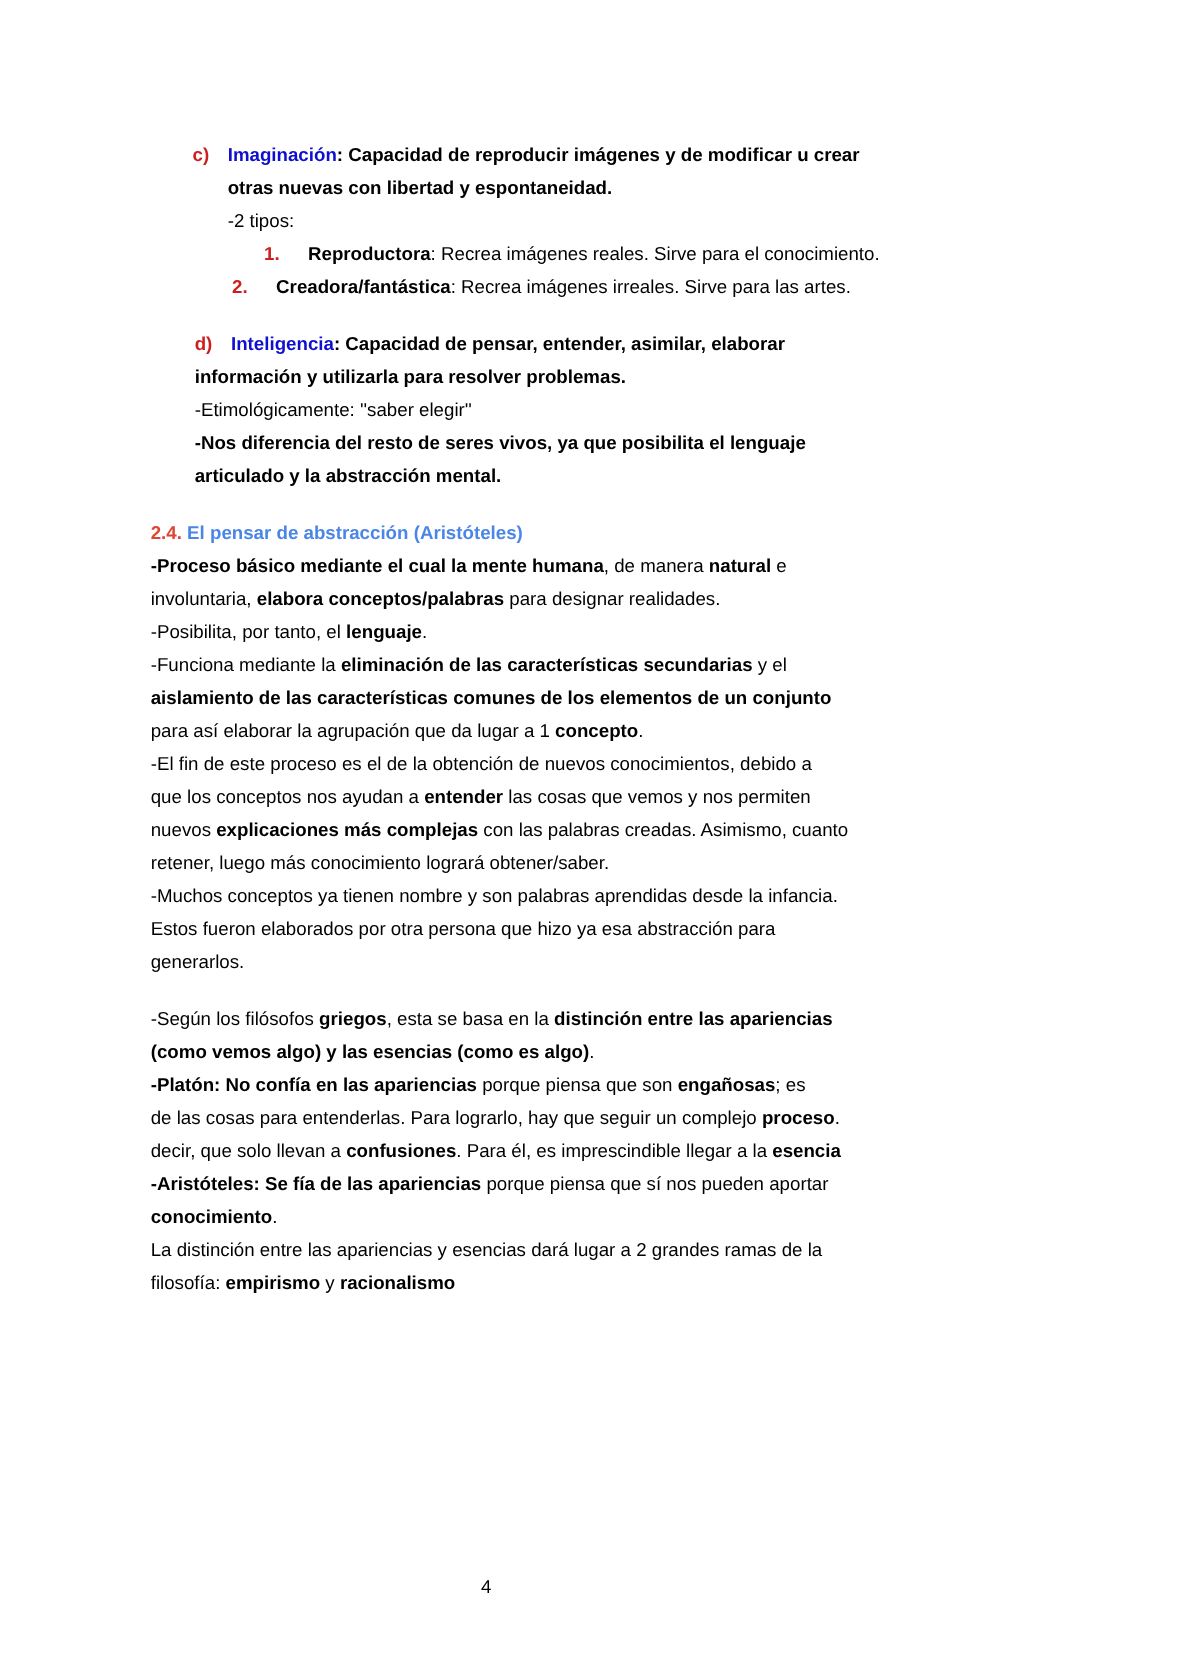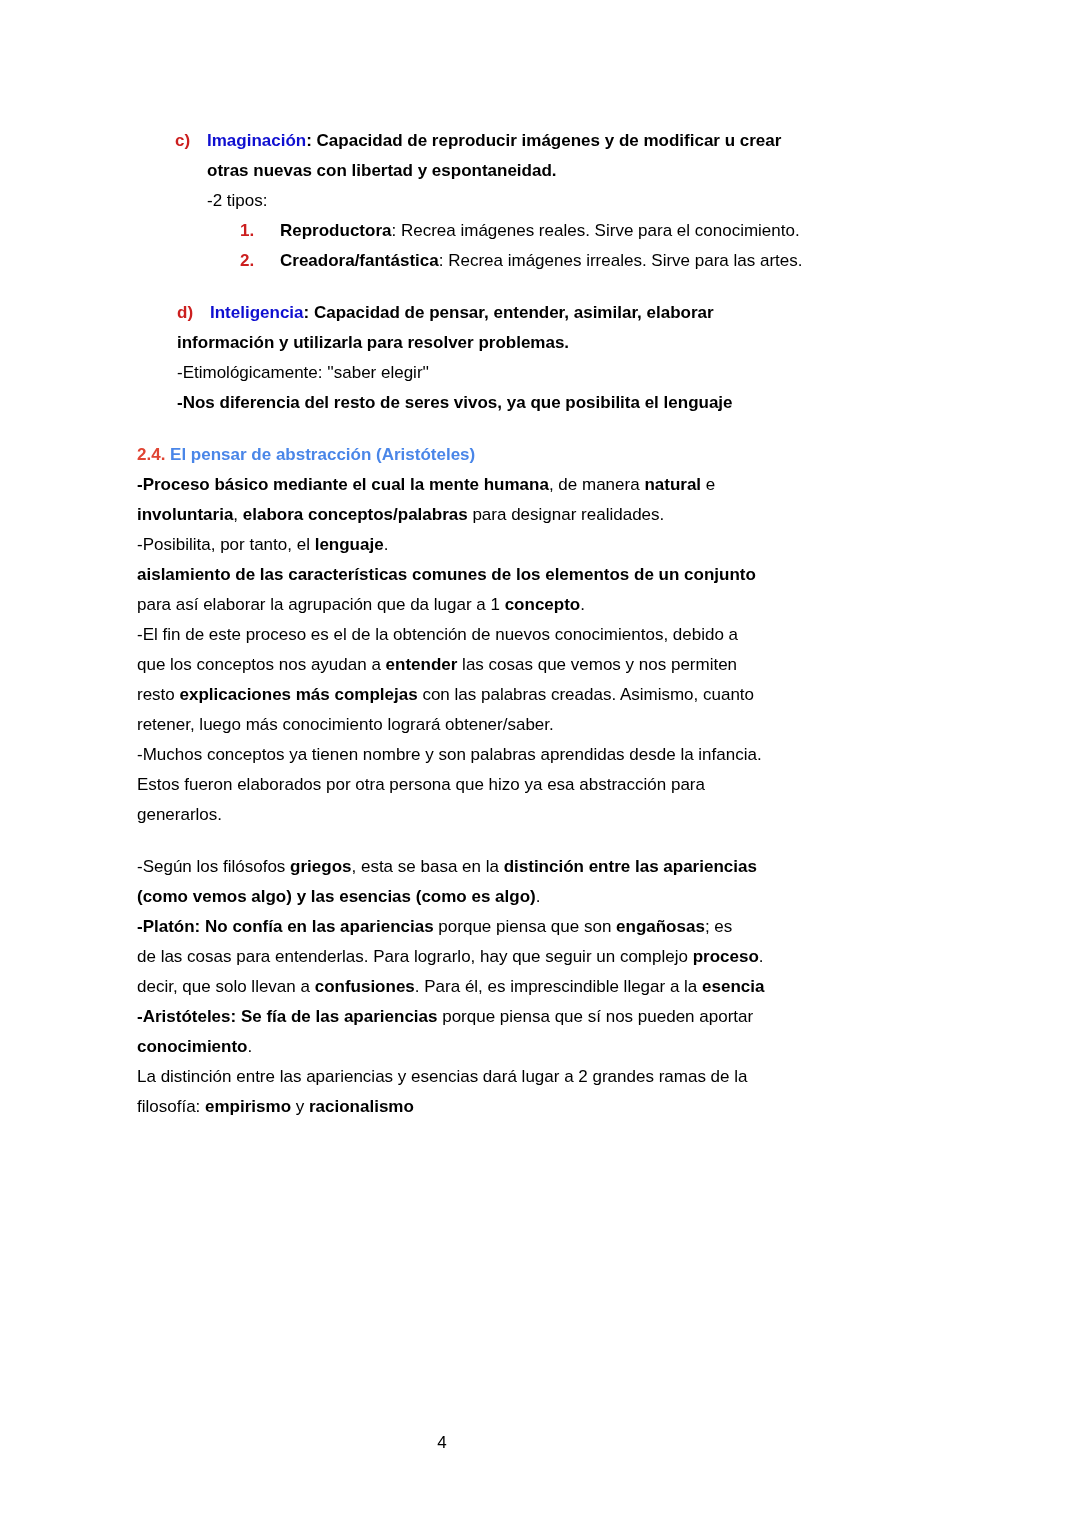--- a/index.html
+++ b/index.html
@@ -32,36 +32,38 @@
 </style>
 </head>
 <body>
 
 <div class="page">
   <div class="content">
       <div class="line" style="margin-left: 38px;"><span class="marker" style="font-weight: bold; color: rgb(204, 31, 31); width: 32px;">c)</span><span style="font-weight: bold; color: rgb(15, 15, 208);">Imaginación</span><span style="font-weight: bold;">: Capacidad de reproducir imágenes y de modificar u crear</span></div>
       <div class="line" style="margin-left: 70px;"><span style="font-weight: bold;">otras nuevas con libertad y espontaneidad.</span></div>
       <div class="line" style="margin-left: 70px;"><span>-2 tipos:</span></div>
       <div class="line" style="margin-left: 103px;"><span class="marker" style="font-weight: bold; color: rgb(204, 31, 31); width: 40px;">1.</span><span style="font-weight: bold;">Reproductora</span><span>: Recrea imágenes reales. Sirve para el conocimiento.</span></div>
-      <div class="line" style="margin-left: 103px;"><span class="marker" style="font-weight: bold; color: rgb(204, 31, 31); width: 40px;">2.</span><span style="font-weight: bold;">Creadora/fantástica</span><span>: Recrea imágenes irreales. Sirve para las artes.</span></div>
+      <div class="line" style="margin-left: 74px;"><span class="marker" style="font-weight: bold; color: rgb(204, 31, 31); width: 40px;">2.</span><span style="font-weight: bold;">Creadora/fantástica</span><span>: Recrea imágenes irreales. Sirve para las artes.</span></div>
       <div style="height: 22px;"></div>
       <div class="line" style="margin-left: 40px;"><span class="marker" style="font-weight: bold; color: rgb(204, 31, 31); width: 33px;">d)</span><span style="font-weight: bold; color: rgb(15, 15, 208);">Inteligencia</span><span style="font-weight: bold;">: Capacidad de pensar, entender, asimilar, elaborar</span></div>
       <div class="line" style="margin-left: 40px;"><span style="font-weight: bold;">información y utilizarla para resolver problemas.</span></div>
       <div class="line" style="margin-left: 40px;"><span>-Etimológicamente: ''saber elegir''</span></div>
       <div class="line" style="margin-left: 40px;"><span style="font-weight: bold;">-Nos diferencia del resto de seres vivos, ya que posibilita el lenguaje</span></div>
+      <div class="line" style="margin-left: 40px;"><span style="font-weight: bold;">articulado y la abstracción mental.</span></div>
       <div style="height: 22px;"></div>
       <div class="line"><span style="font-weight: bold; color: rgb(224, 68, 51);">2.4.</span><span style="font-weight: bold; color: rgb(74, 134, 232);"> El pensar de abstracción (Aristóteles)</span></div>
       <div class="line"><span style="font-weight: bold;">-Proceso básico mediante el cual la mente humana</span><span>, de manera </span><span style="font-weight: bold;">natural</span><span> e</span></div>
-      <div class="line"><span style="font-weight: bold;">involuntaria</span><span>, </span><span style="font-weight: bold;">elabora conceptos/palabras</span><span> para designar realidades.</span></div>
+      <div class="line"><span style="font-weight: normal;">involuntaria</span><span>, </span><span style="font-weight: bold;">elabora conceptos/palabras</span><span> para designar realidades.</span></div>
       <div class="line"><span>-Posibilita, por tanto, el </span><span style="font-weight: bold;">lenguaje</span><span>.</span></div>
+      <div class="line"><span>-Funciona mediante la </span><span style="font-weight: bold;">eliminación de las características secundarias</span><span> y el</span></div>
       <div class="line"><span style="font-weight: bold;">aislamiento de las características comunes de los elementos de un conjunto</span></div>
       <div class="line"><span>para así elaborar la agrupación que da lugar a 1 </span><span style="font-weight: bold;">concepto</span><span>.</span></div>
       <div class="line"><span>-El fin de este proceso es el de la obtención de nuevos conocimientos, debido a</span></div>
       <div class="line"><span>que los conceptos nos ayudan a </span><span style="font-weight: bold;">entender</span><span> las cosas que vemos y nos permiten</span></div>
-      <div class="line"><span>resto </span><span style="font-weight: bold;">explicaciones más complejas</span><span> con las palabras creadas. Asimismo, cuanto</span></div>
+      <div class="line"><span>nuevos </span><span style="font-weight: bold;">explicaciones más complejas</span><span> con las palabras creadas. Asimismo, cuanto</span></div>
       <div class="line"><span>retener, luego más conocimiento logrará obtener/saber.</span></div>
       <div class="line"><span>-Muchos conceptos ya tienen nombre y son palabras aprendidas desde la infancia.</span></div>
       <div class="line"><span>Estos fueron elaborados por otra persona que hizo ya esa abstracción para</span></div>
       <div class="line"><span>generarlos.</span></div>
       <div style="height: 22px;"></div>
       <div class="line"><span>-Según los filósofos </span><span style="font-weight: bold;">griegos</span><span>, esta se basa en la </span><span style="font-weight: bold;">distinción entre las apariencias</span></div>
       <div class="line"><span style="font-weight: bold;">(como vemos algo) y las esencias (como es algo)</span><span>.</span></div>
       <div class="line"><span style="font-weight: bold;">-Platón: No confía en las apariencias</span><span> porque piensa que son </span><span style="font-weight: bold;">engañosas</span><span>; es</span></div>
       <div class="line"><span>de las cosas para entenderlas. Para lograrlo, hay que seguir un complejo </span><span style="font-weight: bold;">proceso</span><span>.</span></div>
       <div class="line"><span>decir, que solo llevan a </span><span style="font-weight: bold;">confusiones</span><span>. Para él, es imprescindible llegar a la </span><span style="font-weight: bold;">esencia</span></div>

